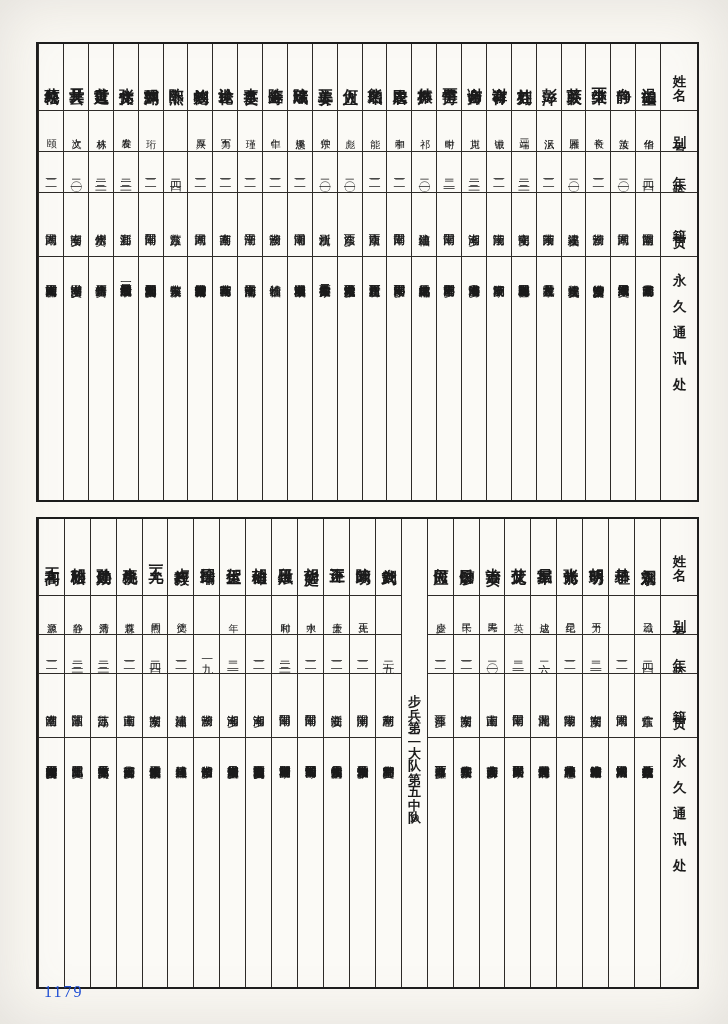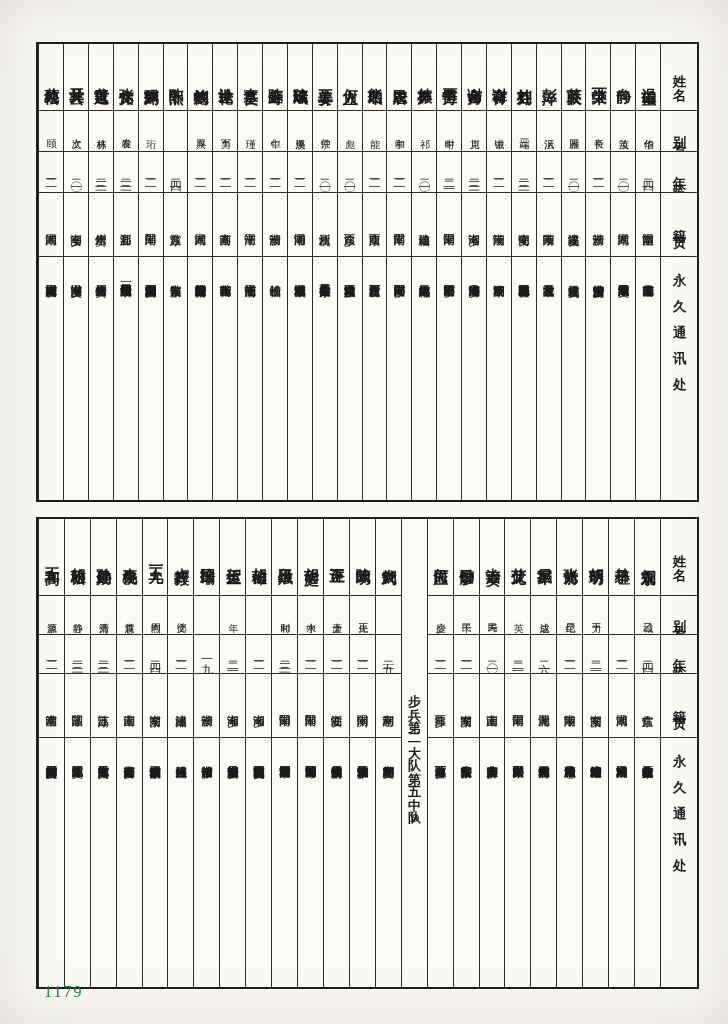--- a/index.html
+++ b/index.html
@@ -74,21 +74,21 @@
     display:flex;align-items:center;justify-content:center;
     border-left:1px solid #2e2b28;
   }
   .sectioncol .vt{
     font-size:13px;font-weight:600;letter-spacing:13px;
     max-height:97%;
   }
   .sectioncol .mark{font-size:8px;letter-spacing:0;}
   .pageno{
     position:absolute;left:44px;top:983px;
-    font-size:16px;letter-spacing:2px;color:#15803d;
+    font-size:16px;letter-spacing:2px;color:#1d4ed8;
   }
 </style>
 </head>
 <body>
 
 <div class="roster t-top">
   <div class="labelcol">
     <div class="cell c-name l-name">
         <span class="vt">姓名</span>
       </div>

